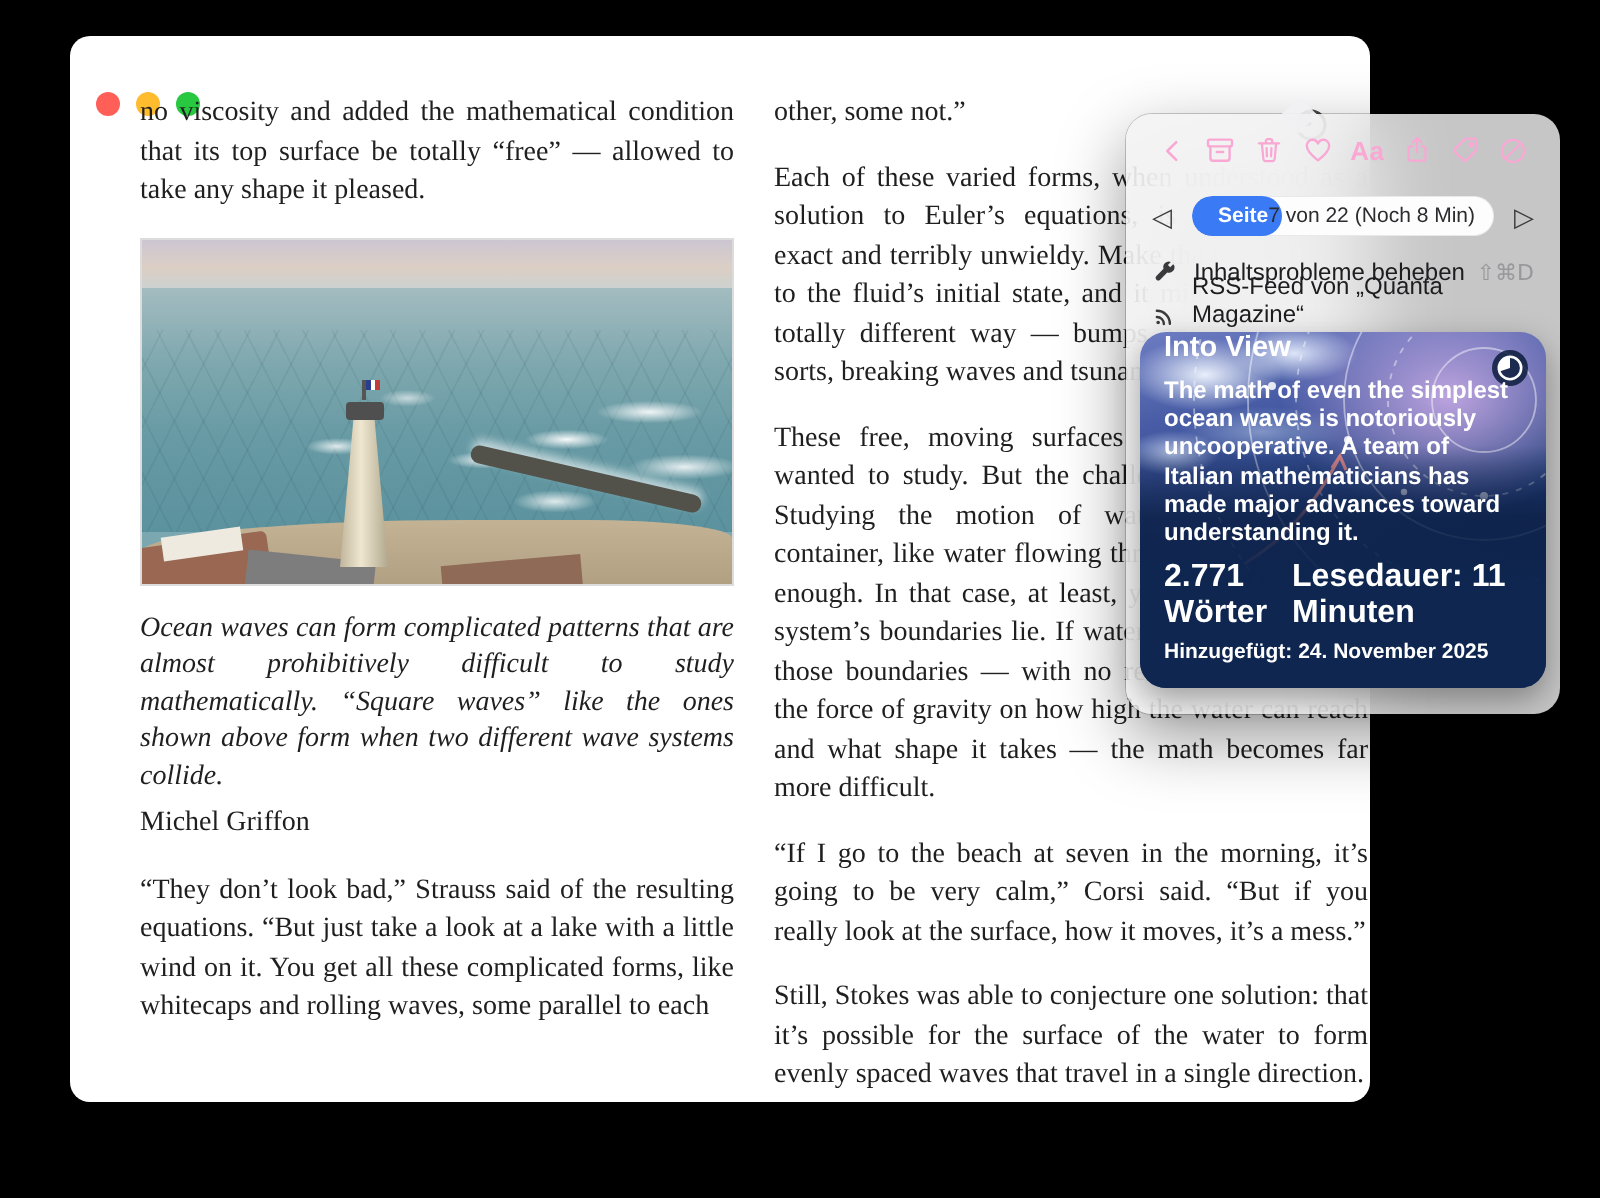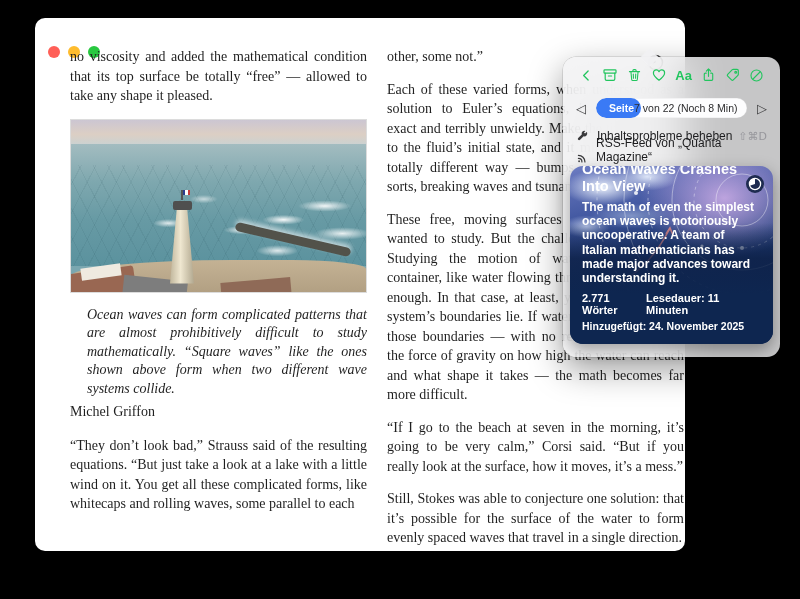--- a/index.html
+++ b/index.html
@@ -13,21 +13,21 @@
     box-shadow:0 18px 45px rgba(0,0,0,.55), 0 0 0 1px rgba(0,0,0,.15);
   }
   .traffic { position:absolute; top:28px; left:13px; display:flex; gap:8px; }
   .tl { width:12px; height:12px; border-radius:50%; }
   .pie-btn { position:absolute; top:36px; right:21px; width:17px; height:17px; cursor:default; }
 
   .cols { position:absolute; left:35px; top:29px; display:flex; gap:20px; }
   .col { width:297px; font-family:"Liberation Serif", serif; font-size:14px; line-height:19.5px;
          color:#1f1f1f; text-align:justify; }
   .col p { margin-bottom:13px; }
-  .caption { font-style:italic; line-height:18.5px; margin-top:13px;margin-left:17px; }
+  .caption { font-style:italic; line-height:18.5px; margin-top:13px; }
   .credit { margin-top:4px; }
 
   
   .photo { position:relative; width:297px; height:174px; margin-top:2px;
            border:1px solid #dcdcdc; background:#7aa7b0; overflow:hidden; }
   .ph-sky { position:absolute; left:0; right:0; top:0; height:26px;
             background:linear-gradient(180deg,#ccc6d2 0%,#dccfc4 55%,#c9d2d3 100%); }
   .ph-sea { position:absolute; left:0; right:0; top:24px; bottom:26px;
             background:linear-gradient(180deg,#a3bcc0 0%,#7fa8af 30%,#679aa4 62%,#5b929e 100%); }
   .ph-sea::after { content:""; position:absolute; inset:18% 0 0 0; opacity:.55;
@@ -71,21 +71,21 @@
     background:rgba(241,241,243,.82);
     -webkit-backdrop-filter:blur(22px) saturate(1.4); backdrop-filter:blur(22px) saturate(1.4);
     border-radius:13px; box-shadow:0 12px 34px rgba(0,0,0,.4), 0 0 0 .5px rgba(0,0,0,.2);
     color:#1d1d1f;
   }
   .pop-arrow { position:absolute; top:-6px; left:80px; width:13px; height:13px;
     background:rgba(241,241,243,.92); transform:rotate(45deg); border-radius:2px 0 0 0; }
   .toolbar { display:flex; align-items:center; justify-content:space-between;
     height:36px; padding:0 13px; }
   .tb-btn { width:20px; height:20px; display:flex; align-items:center; justify-content:center;
-    color:#22c55e; }
+    color:#f9a8d4; }
   .tb-btn svg { display:block; }
   .aa { font-size:13px; font-weight:700; letter-spacing:.2px; }
 
   .progress-row { display:flex; align-items:center; height:28px; padding:0 10px; margin-top:1px; }
   .step { width:16px; font-size:13px; color:#3c3c3e; text-align:center; line-height:1; }
   .track { position:relative; flex:1; height:20px; margin:0 7px; background:#fdfdfe;
     border-radius:10px; box-shadow:inset 0 0 0 .5px rgba(0,0,0,.08); overflow:hidden; }
   .fill { position:absolute; left:0; top:0; bottom:0; background:#3a7af5; border-radius:10px; }
   .track-label { position:absolute; left:13px; top:0; bottom:0; display:flex; align-items:center;
     gap:0; font-size:10.5px; font-weight:600; white-space:nowrap; }
@@ -110,21 +110,21 @@
       radial-gradient(34px 16px at 8% 34%, rgba(225,235,255,.7), transparent 70%),
       radial-gradient(60px 18px at 30% 28%, rgba(210,226,250,.45), transparent 70%); }
   .card-shade { position:absolute; inset:0;
     background:linear-gradient(180deg, rgba(13,30,66,0) 32%, rgba(13,32,70,.82) 52%, #0e2650 72%); }
   .card-arcs { position:absolute; inset:0; }
   .card-pie { position:absolute; top:9px; right:9px; width:18px; height:18px; }
   .card-body { position:absolute; inset:0; display:flex; flex-direction:column;
     justify-content:flex-end; padding:12px; }
   .card-title { font-size:14.5px; font-weight:700; line-height:1.16; margin-bottom:5px; }
   .card-desc { font-size:12px; font-weight:600; line-height:1.18; margin-bottom:7px; }
-  .card-meta { display:flex; justify-content:flex-end; font-size:11px; font-weight:700; }
+  .card-meta { display:flex; justify-content:flex-end; font-size:16px; font-weight:700; }
   .card-added { font-size:10.5px; font-weight:700; margin-top:4px; }
 </style>
 </head>
 <body>
 
 <div class="window">
 
   <div class="traffic">
     <div class="tl" style="background:#ff5f57"></div>
     <div class="tl" style="background:#febc2e"></div>

